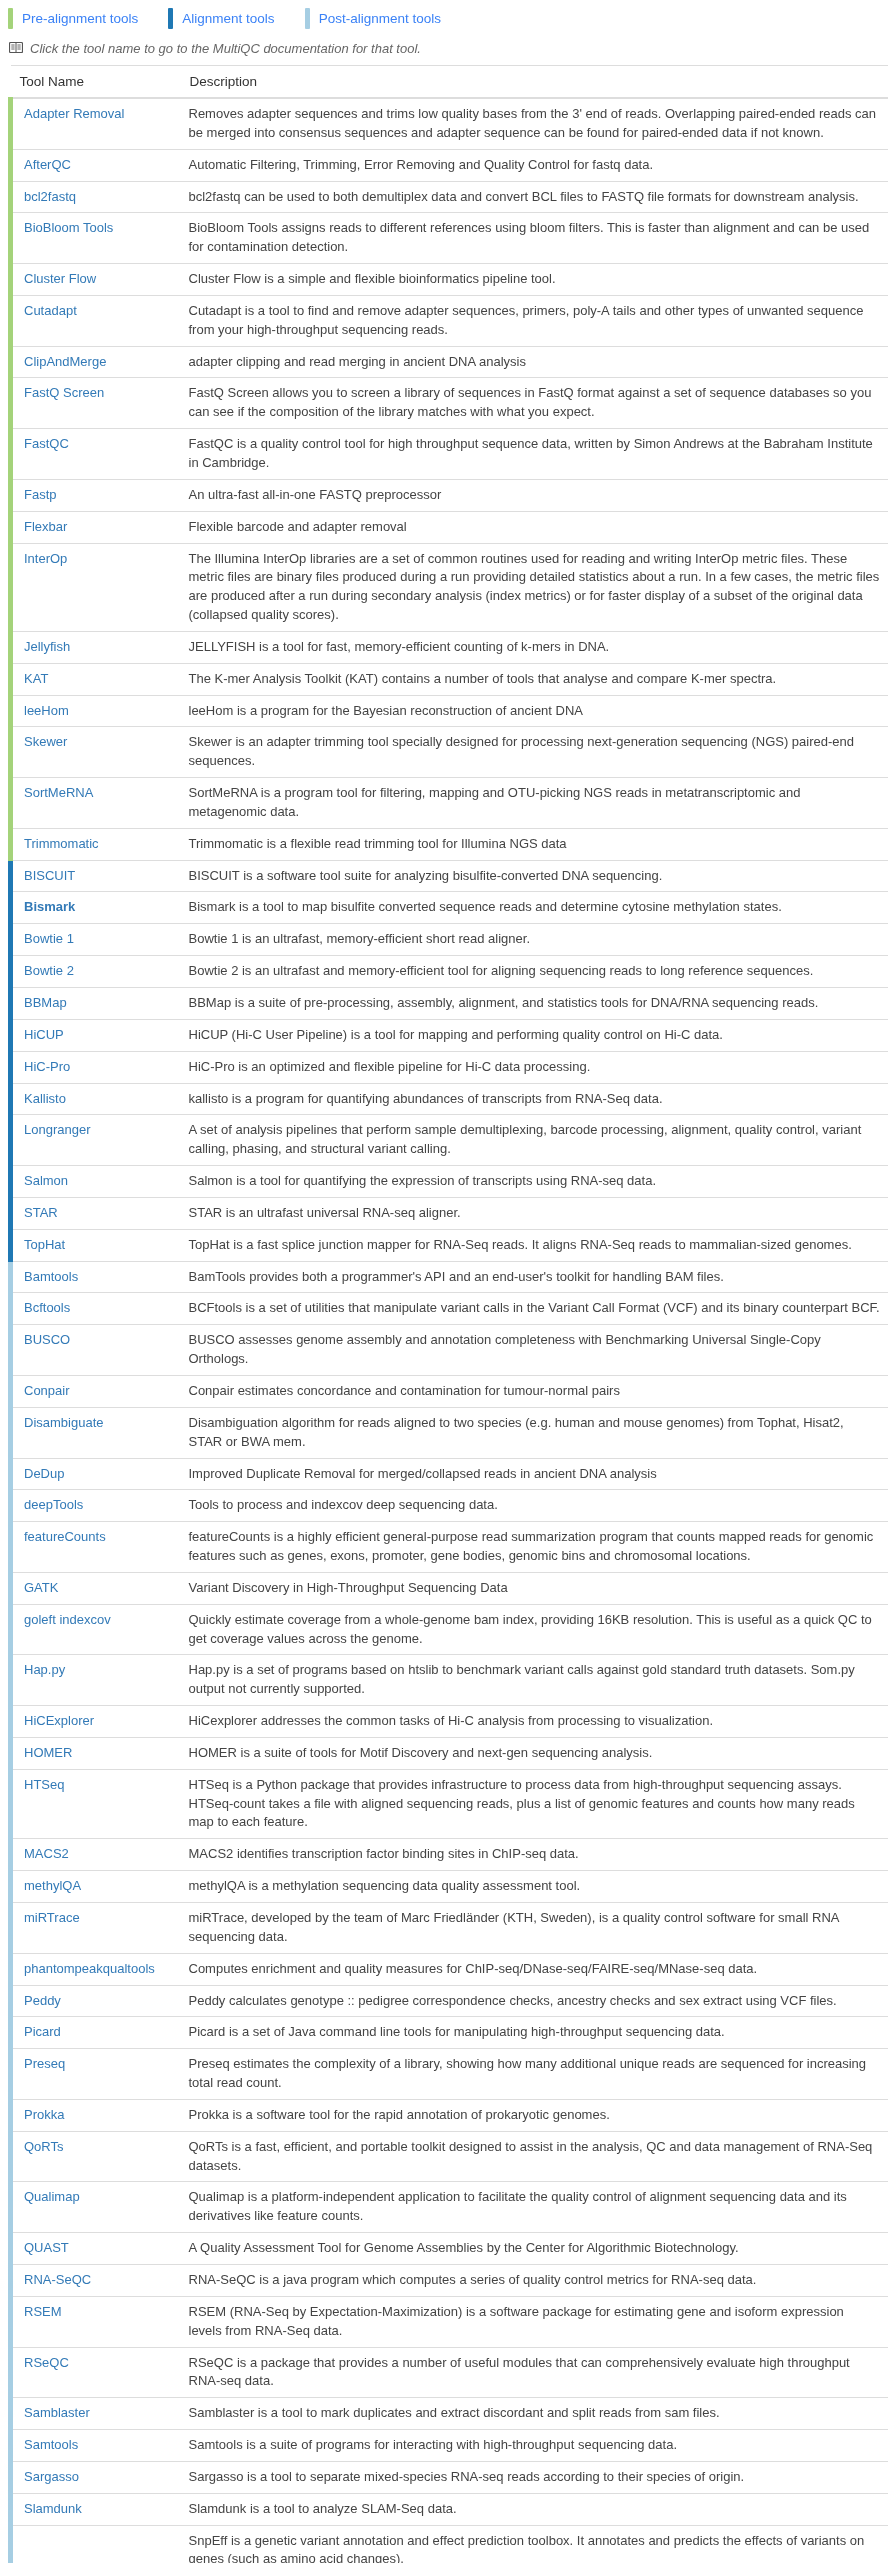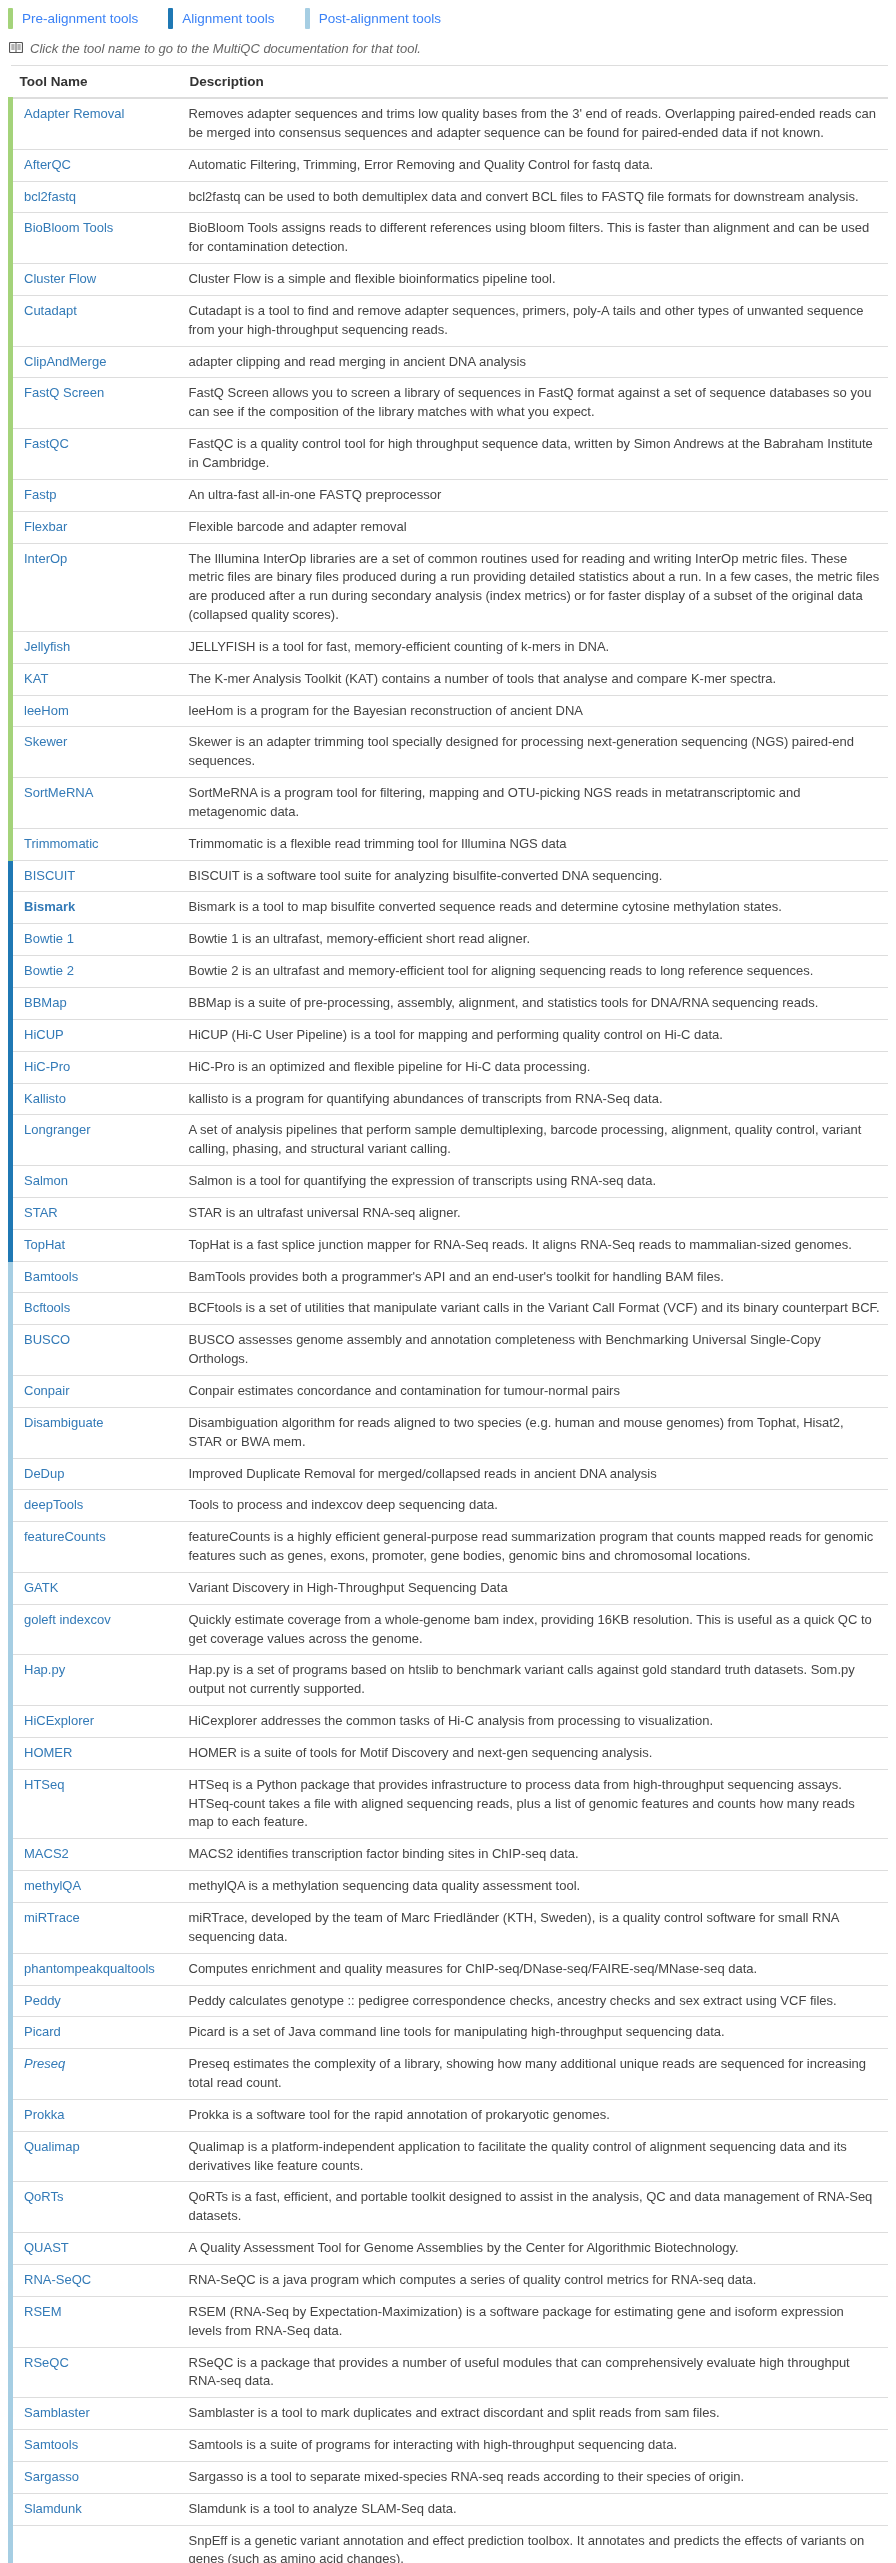--- a/index.html
+++ b/index.html
@@ -15,21 +15,21 @@
   .legend-bar { width: 5px; height: 21px; margin-right: 9px; border-radius: 1px; }
   .legend-label { font-size: 13.5px; color: #3b82f6; }
   .note {
     display: flex; 
     font-size: 13px; font-style: italic; color: #666;
     padding: 6px 0 9px 1px;
   }
   .note .book-icon { margin-right: 7px; flex: 0 0 auto; }
   table { width: 100%; border-collapse: collapse; table-layout: fixed; }
   th {
-    text-align: left; font-size: 13.5px; font-weight: bold; color: #333;
+    text-align: left; font-size: 13.5px; font-weight: normal; color: #333;
     border-top: 1px solid #ddd; border-bottom: 2px solid #ddd;
     padding: 8px 8px 8px 9px;
   }
   th.col-name { width: 170px; }
   td {
     border-top: 1px solid #ddd;
     padding: 6px 8px; vertical-align: top;
     font-size: 13px; line-height: 1.45;
   }
   tr:last-child td { border-bottom: 1px solid #ddd; }
@@ -273,36 +273,36 @@
         </tr>
         <tr>
           <td class="name" style="border-left-color: rgb(166, 206, 227);"><a href="#">Peddy</a></td>
           <td class="desc">Peddy calculates genotype :: pedigree correspondence checks, ancestry checks and sex extract using VCF files.</td>
         </tr>
         <tr>
           <td class="name" style="border-left-color: rgb(166, 206, 227);"><a href="#">Picard</a></td>
           <td class="desc">Picard is a set of Java command line tools for manipulating high-throughput sequencing data.</td>
         </tr>
         <tr>
-          <td class="name" style="border-left-color: rgb(166, 206, 227); font-style: italic;"><a href="#">Preseq</a></td>
+          <td class="name" style="border-left-color: rgb(166, 206, 227);"><a href="#">Preseq</a></td>
           <td class="desc">Preseq estimates the complexity of a library, showing how many additional unique reads are sequenced for increasing total read count.</td>
         </tr>
         <tr>
           <td class="name" style="border-left-color: rgb(166, 206, 227);"><a href="#">Prokka</a></td>
           <td class="desc">Prokka is a software tool for the rapid annotation of prokaryotic genomes.</td>
         </tr>
         <tr>
+          <td class="name" style="border-left-color: rgb(166, 206, 227);"><a href="#">QoRTs</a></td>
+          <td class="desc">QoRTs is a fast, efficient, and portable toolkit designed to assist in the analysis, QC and data management of RNA-Seq datasets.</td>
+        </tr>
+        <tr>
           <td class="name" style="border-left-color: rgb(166, 206, 227);"><a href="#">Qualimap</a></td>
           <td class="desc">Qualimap is a platform-independent application to facilitate the quality control of alignment sequencing data and its derivatives like feature counts.</td>
         </tr>
         <tr>
-          <td class="name" style="border-left-color: rgb(166, 206, 227);"><a href="#">QoRTs</a></td>
-          <td class="desc">QoRTs is a fast, efficient, and portable toolkit designed to assist in the analysis, QC and data management of RNA-Seq datasets.</td>
-        </tr>
-        <tr>
           <td class="name" style="border-left-color: rgb(166, 206, 227);"><a href="#">QUAST</a></td>
           <td class="desc">A Quality Assessment Tool for Genome Assemblies by the Center for Algorithmic Biotechnology.</td>
         </tr>
         <tr>
           <td class="name" style="border-left-color: rgb(166, 206, 227);"><a href="#">RNA-SeQC</a></td>
           <td class="desc">RNA-SeQC is a java program which computes a series of quality control metrics for RNA-seq data.</td>
         </tr>
         <tr>
           <td class="name" style="border-left-color: rgb(166, 206, 227);"><a href="#">RSEM</a></td>
           <td class="desc">RSEM (RNA-Seq by Expectation-Maximization) is a software package for estimating gene and isoform expression levels from RNA-Seq data.</td>

